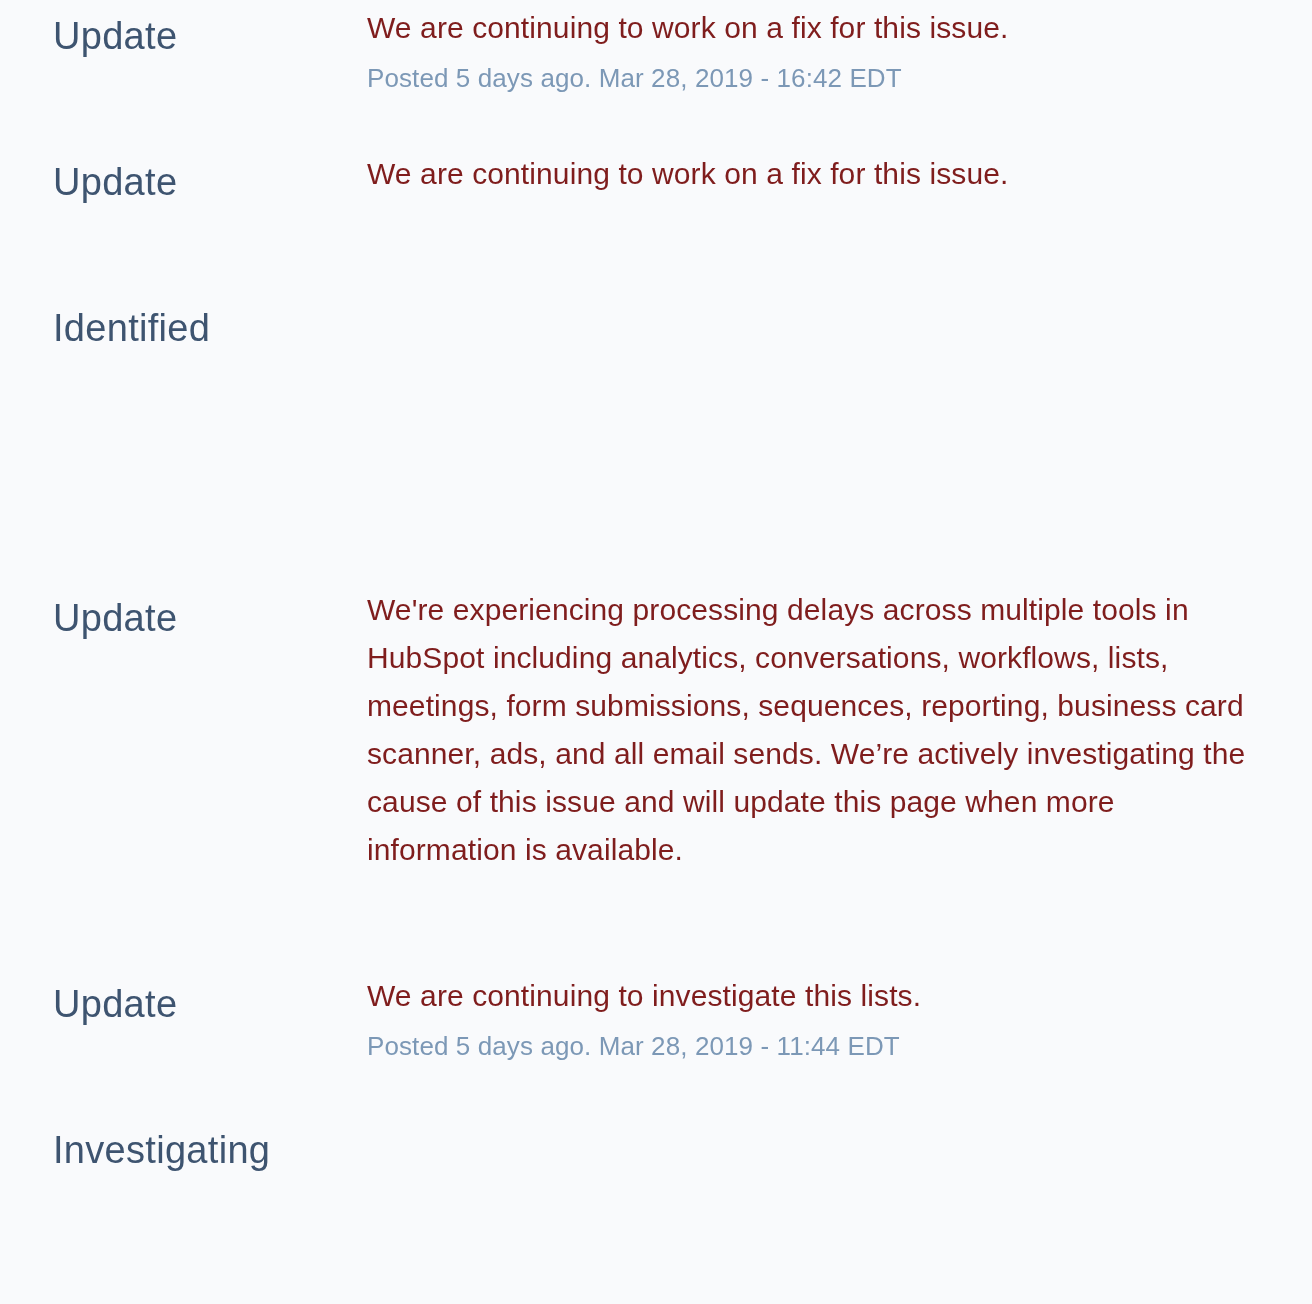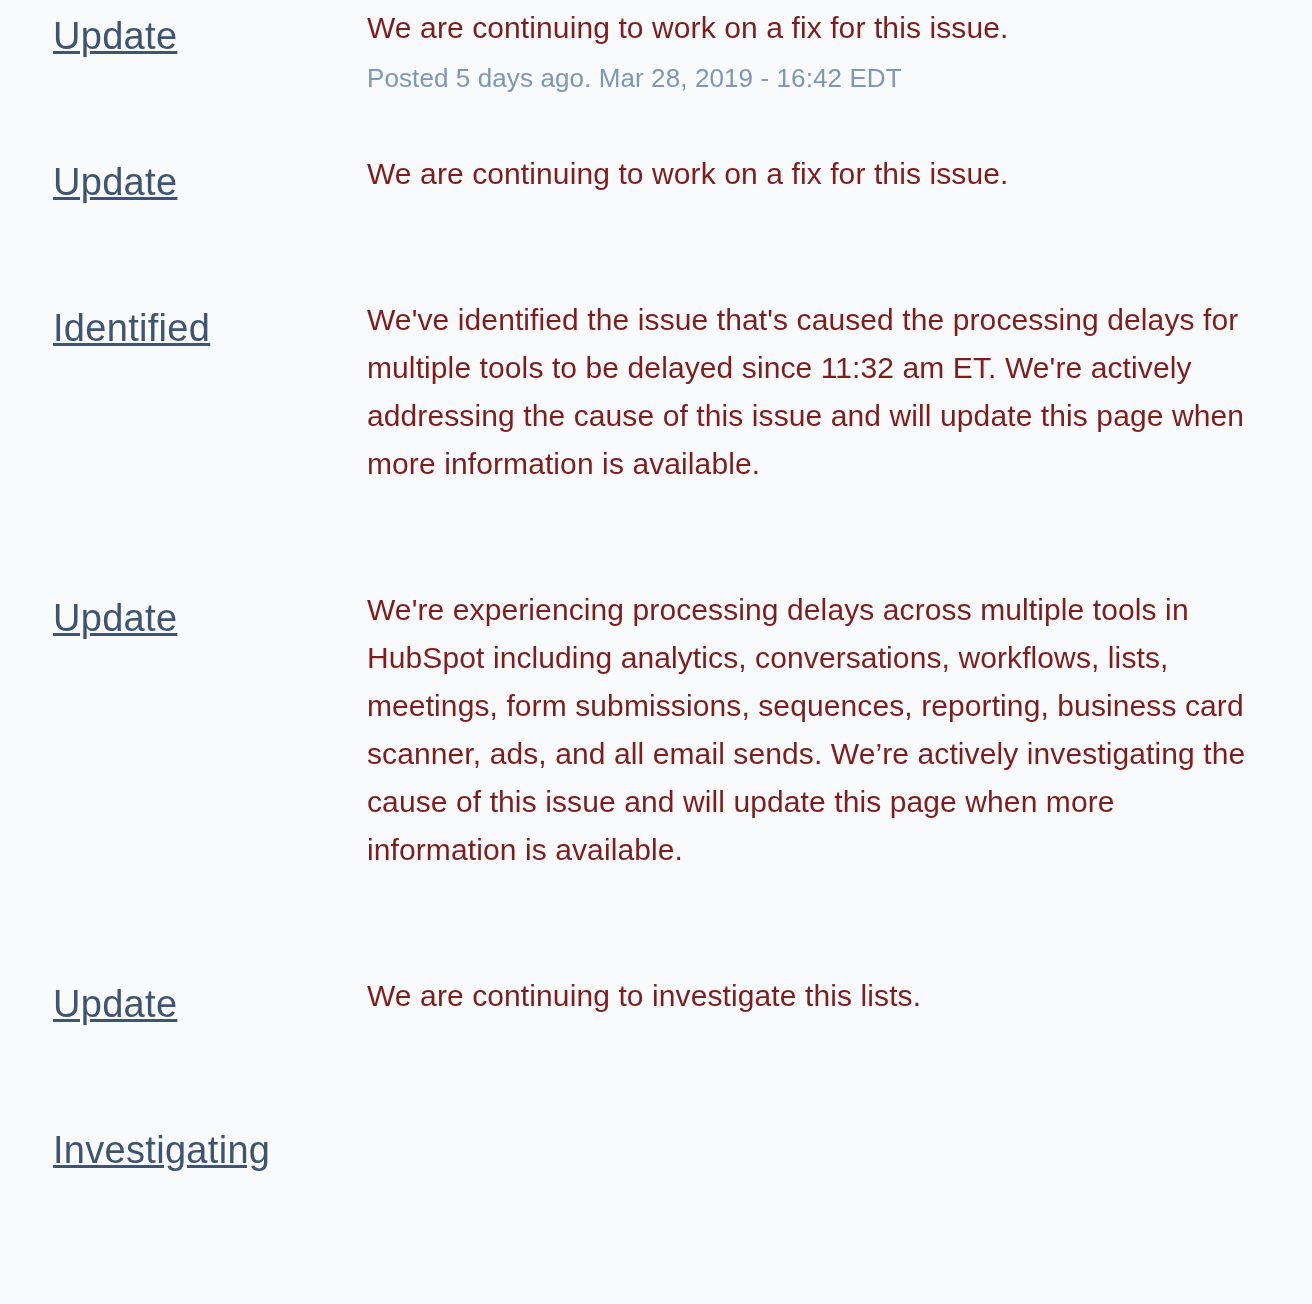--- a/index.html
+++ b/index.html
@@ -26,21 +26,20 @@
     .update-status {
       position: absolute;
       left: 53px;
       top: 8px;
       font-size: 38px;
       font-weight: 500;
       color: #3e5470;
       letter-spacing: 0.3px;
       line-height: 48px;
       margin: 0;
-      text-decoration: underline;
     }
     .update-content {
       position: absolute;
       left: 367px;
       top: 0;
       width: 880px;
     }
     .update-body {
       font-size: 30px;
       line-height: 48px;
@@ -72,35 +71,35 @@
   <div class="update-row" style="top:150px;">
     <h3 class="update-status">Update</h3>
     <div class="update-content">
       <p class="update-body">We are continuing to work on a fix for this issue.</p>
     </div>
   </div>
 
   <div class="update-row" style="top:296px;">
     <h3 class="update-status">Identified</h3>
     <div class="update-content">
-      <p class="update-body">We've identified the issue that's caused the processing delays for multiple tools to be delayed since 11:32 am ET. We're actively addressing the cause of this issue and will update this page when more information is available.</p>
     </div>
   </div>
 
   <div class="update-row" style="top:586px;">
     <h3 class="update-status">Update</h3>
     <div class="update-content">
       <p class="update-body">We're experiencing processing delays across multiple tools in HubSpot including analytics, conversations, workflows, lists, meetings, form submissions, sequences, reporting, business card scanner, ads, and all email sends. We’re actively investigating the cause of this issue and will update this page when more information is available.</p>
     </div>
   </div>
 
   <div class="update-row" style="top:972px;">
     <h3 class="update-status">Update</h3>
     <div class="update-content">
       <p class="update-body">We are continuing to investigate this lists.</p>
+      <div class="update-meta">Posted 5 days ago. Mar 28, 2019 - 11:44 EDT</div>
     </div>
   </div>
 
   <div class="update-row" style="top:1118px;">
     <h3 class="update-status">Investigating</h3>
     <div class="update-content">
     </div>
   </div>
 
 </div>

